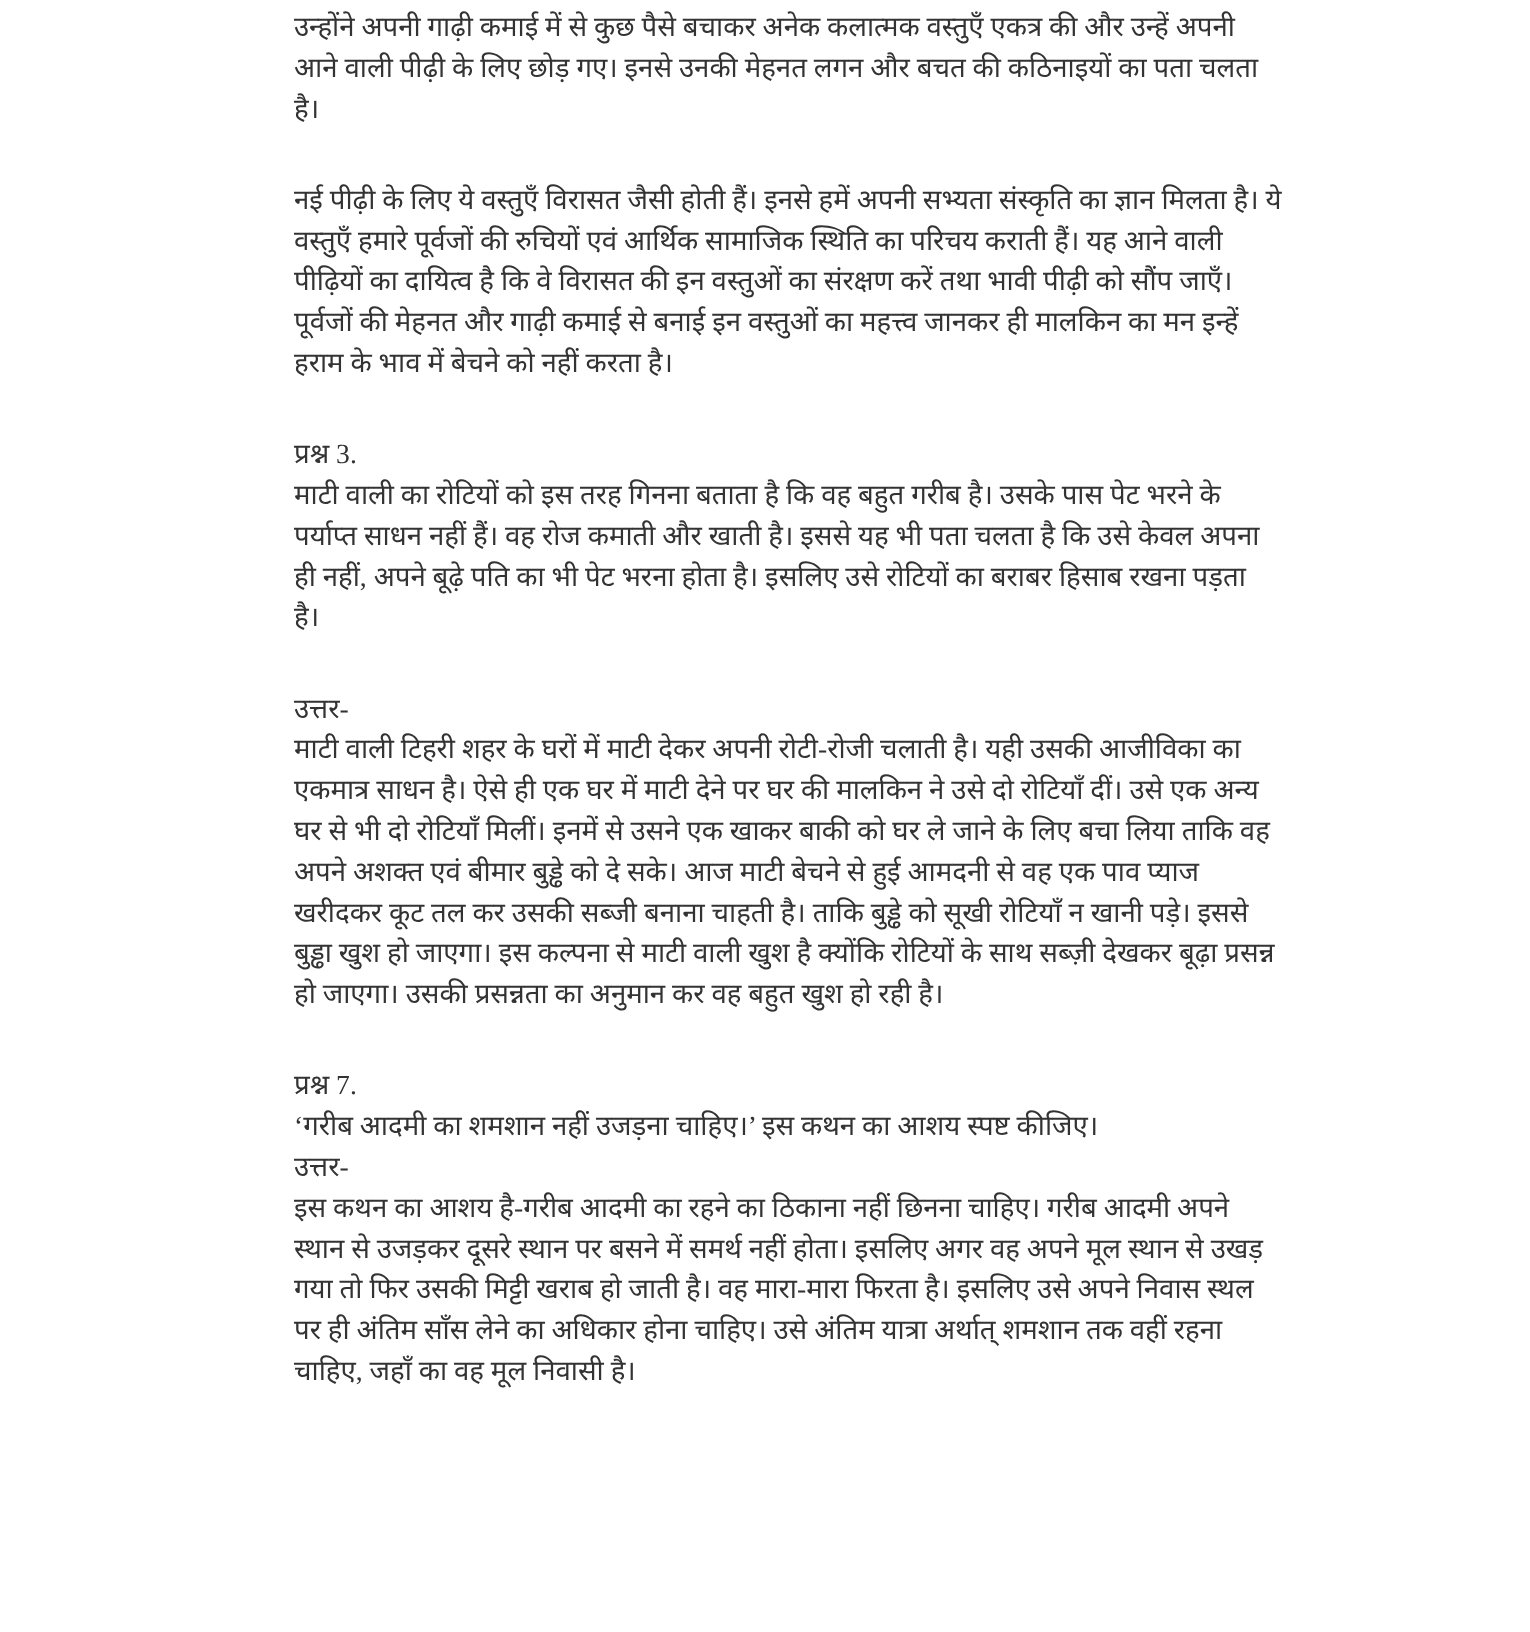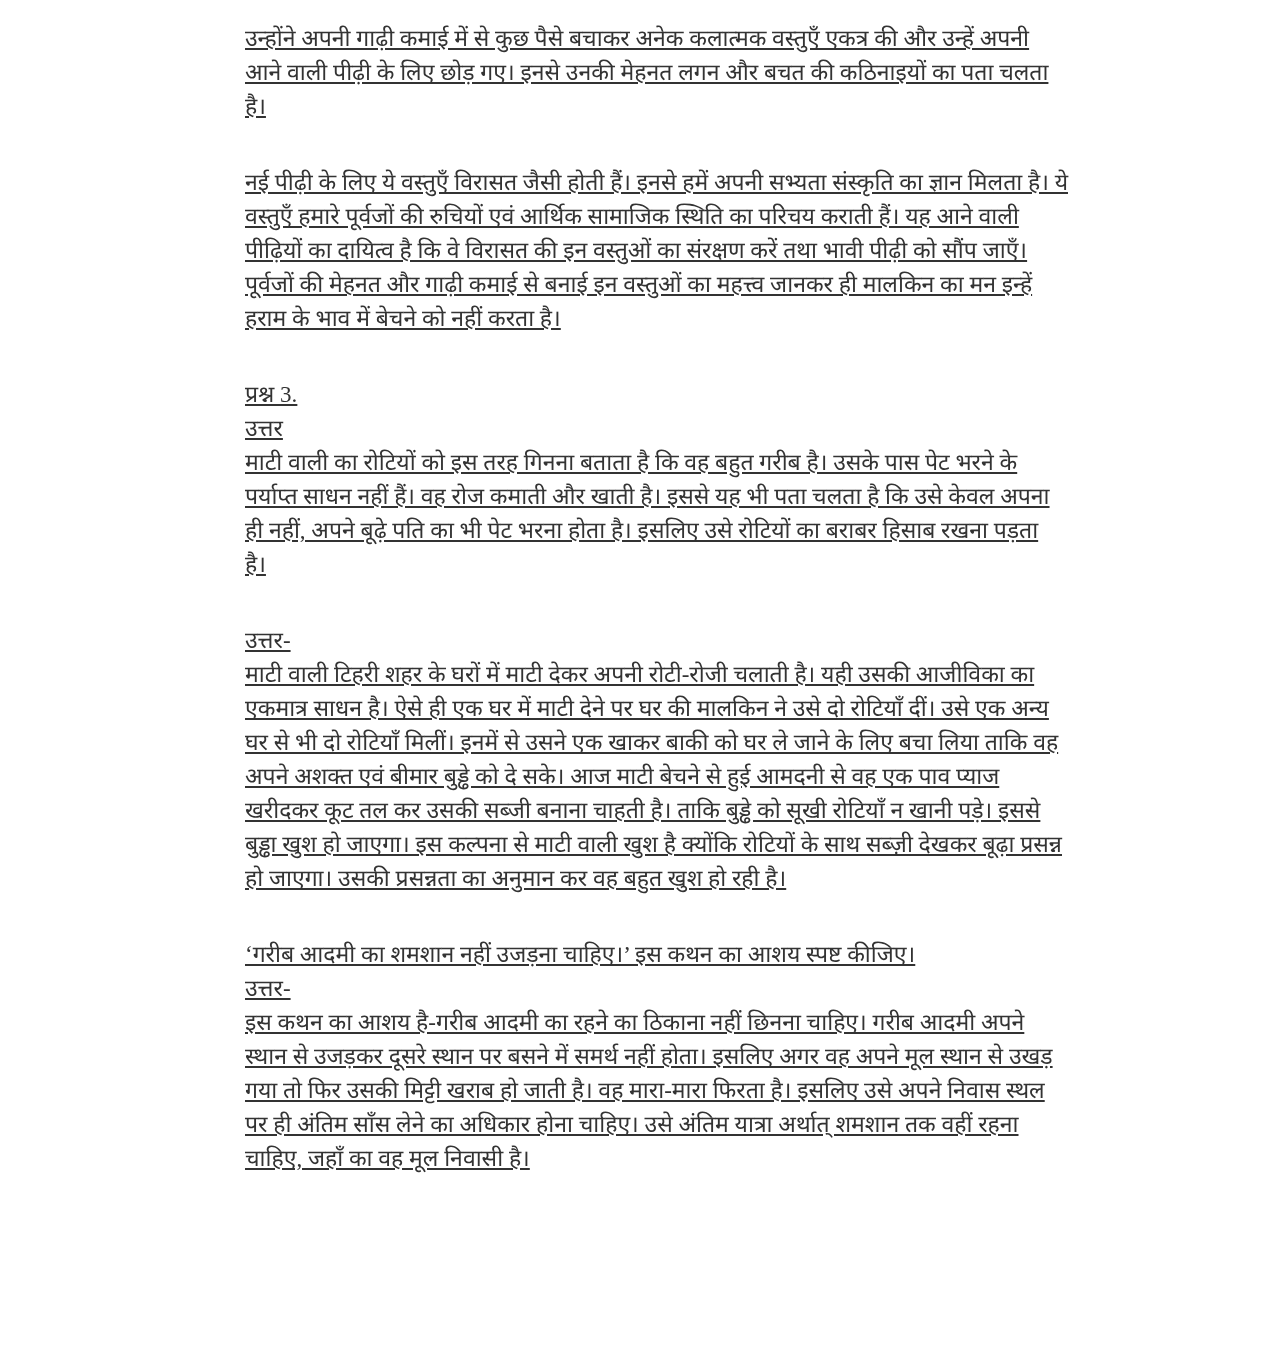--- a/index.html
+++ b/index.html
@@ -15,22 +15,21 @@
     color: #333333;
     position: relative;
   }
   .content-column {
     position: absolute;
     left: 245px;
     top: 6px;
     width: 975px;
   }
   .block {
-    margin: 16px 0 42px 0;
-    text-decoration: underline;
+    margin: 0 0 42px 0;
   }
   .block:last-child {
     margin-bottom: 0;
   }
   .para,
   .q-label,
   .q-text,
   .a-label,
   .a-text {
     margin: 0;
@@ -54,39 +53,39 @@
   <div class="block">
     <p class="para">नई पीढ़ी के लिए ये वस्तुएँ विरासत जैसी होती हैं। इनसे हमें अपनी सभ्यता संस्कृति का ज्ञान मिलता है। ये
 वस्तुएँ हमारे पूर्वजों की रुचियों एवं आर्थिक सामाजिक स्थिति का परिचय कराती हैं। यह आने वाली
 पीढ़ियों का दायित्व है कि वे विरासत की इन वस्तुओं का संरक्षण करें तथा भावी पीढ़ी को सौंप जाएँ।
 पूर्वजों की मेहनत और गाढ़ी कमाई से बनाई इन वस्तुओं का महत्त्व जानकर ही मालकिन का मन इन्हें
 हराम के भाव में बेचने को नहीं करता है।</p>
   </div>
 
   <div class="block qa">
     <p class="q-label">प्रश्न 3.</p>
-    <p class="a-label">उत्तर</p>
     <p class="a-text">माटी वाली का रोटियों को इस तरह गिनना बताता है कि वह बहुत गरीब है। उसके पास पेट भरने के
 पर्याप्त साधन नहीं हैं। वह रोज कमाती और खाती है। इससे यह भी पता चलता है कि उसे केवल अपना
 ही नहीं, अपने बूढ़े पति का भी पेट भरना होता है। इसलिए उसे रोटियों का बराबर हिसाब रखना पड़ता
 है।</p>
   </div>
 
   <div class="block qa">
     <p class="a-label">उत्तर-</p>
     <p class="a-text">माटी वाली टिहरी शहर के घरों में माटी देकर अपनी रोटी-रोजी चलाती है। यही उसकी आजीविका का
 एकमात्र साधन है। ऐसे ही एक घर में माटी देने पर घर की मालकिन ने उसे दो रोटियाँ दीं। उसे एक अन्य
 घर से भी दो रोटियाँ मिलीं। इनमें से उसने एक खाकर बाकी को घर ले जाने के लिए बचा लिया ताकि वह
 अपने अशक्त एवं बीमार बुड्ढे को दे सके। आज माटी बेचने से हुई आमदनी से वह एक पाव प्याज
 खरीदकर कूट तल कर उसकी सब्जी बनाना चाहती है। ताकि बुड्ढे को सूखी रोटियाँ न खानी पड़े। इससे
 बुड्ढा खुश हो जाएगा। इस कल्पना से माटी वाली खुश है क्योंकि रोटियों के साथ सब्ज़ी देखकर बूढ़ा प्रसन्न
 हो जाएगा। उसकी प्रसन्नता का अनुमान कर वह बहुत खुश हो रही है।</p>
   </div>
 
   <div class="block qa">
+    <p class="q-label">प्रश्न 7.</p>
     <p class="q-text">‘गरीब आदमी का शमशान नहीं उजड़ना चाहिए।’ इस कथन का आशय स्पष्ट कीजिए।</p>
     <p class="a-label">उत्तर-</p>
     <p class="a-text">इस कथन का आशय है-गरीब आदमी का रहने का ठिकाना नहीं छिनना चाहिए। गरीब आदमी अपने
 स्थान से उजड़कर दूसरे स्थान पर बसने में समर्थ नहीं होता। इसलिए अगर वह अपने मूल स्थान से उखड़
 गया तो फिर उसकी मिट्टी खराब हो जाती है। वह मारा-मारा फिरता है। इसलिए उसे अपने निवास स्थल
 पर ही अंतिम साँस लेने का अधिकार होना चाहिए। उसे अंतिम यात्रा अर्थात् शमशान तक वहीं रहना
 चाहिए, जहाँ का वह मूल निवासी है।</p>
   </div>
 
 </div>

